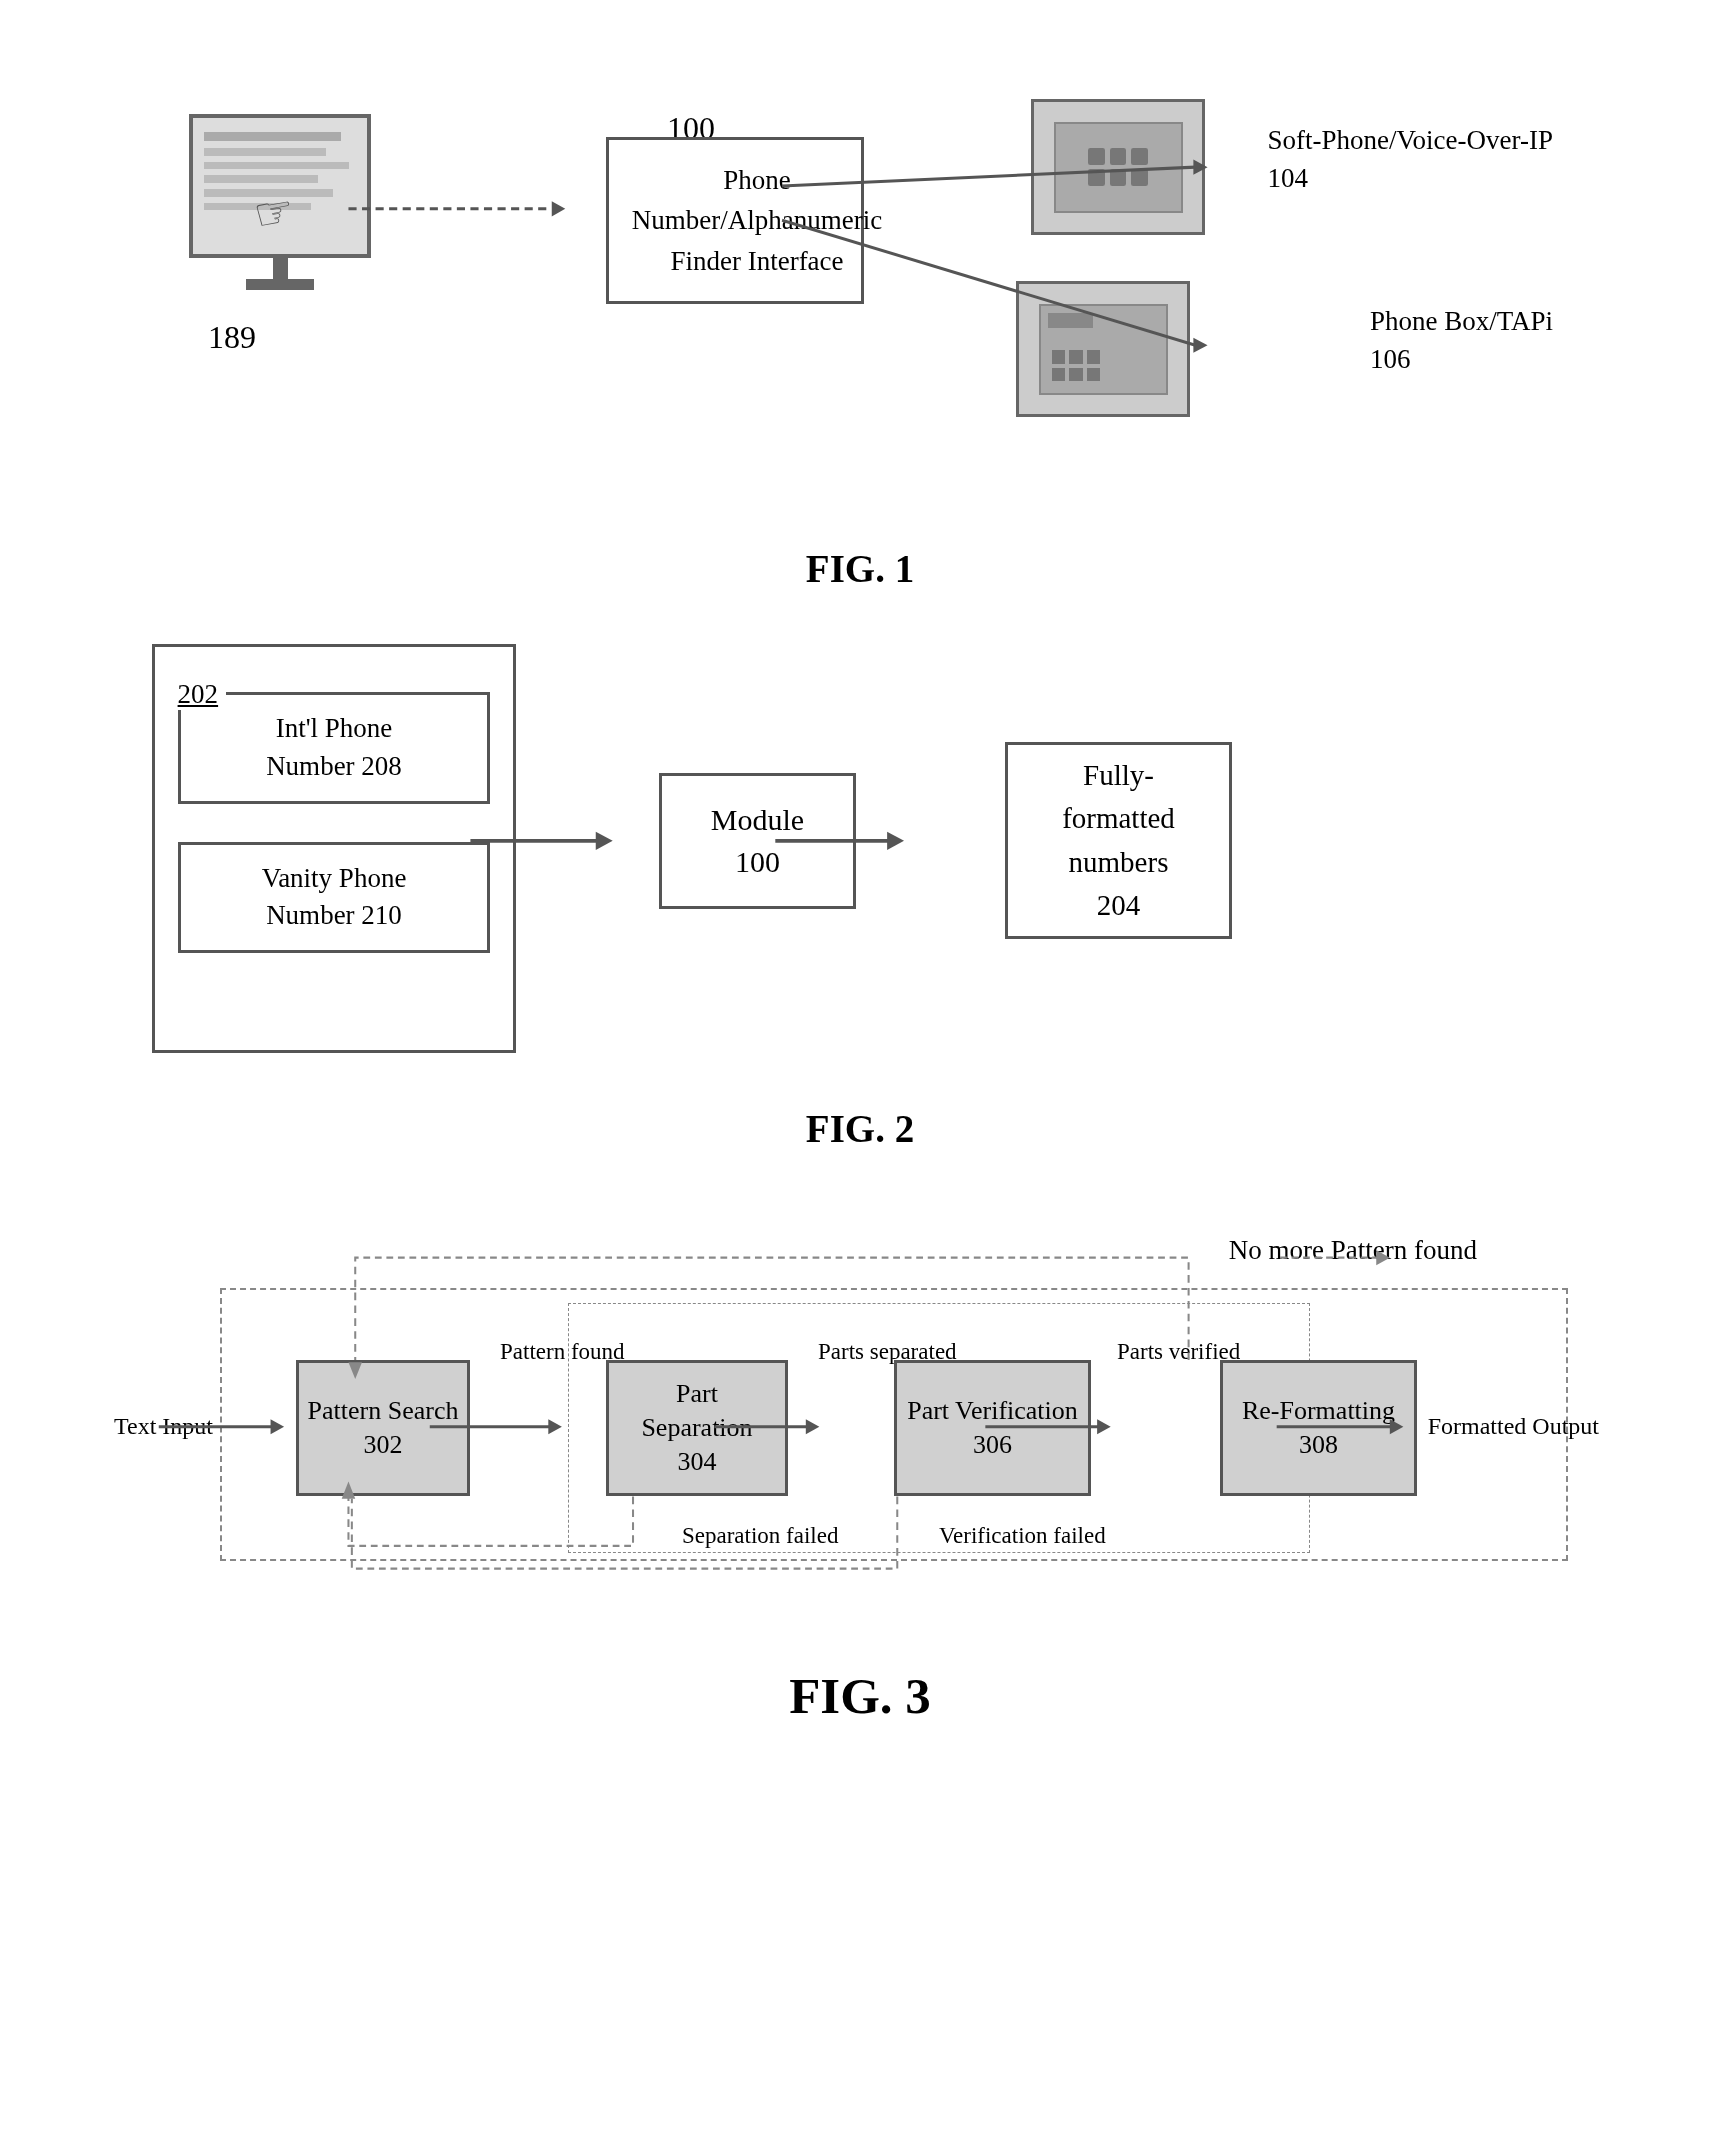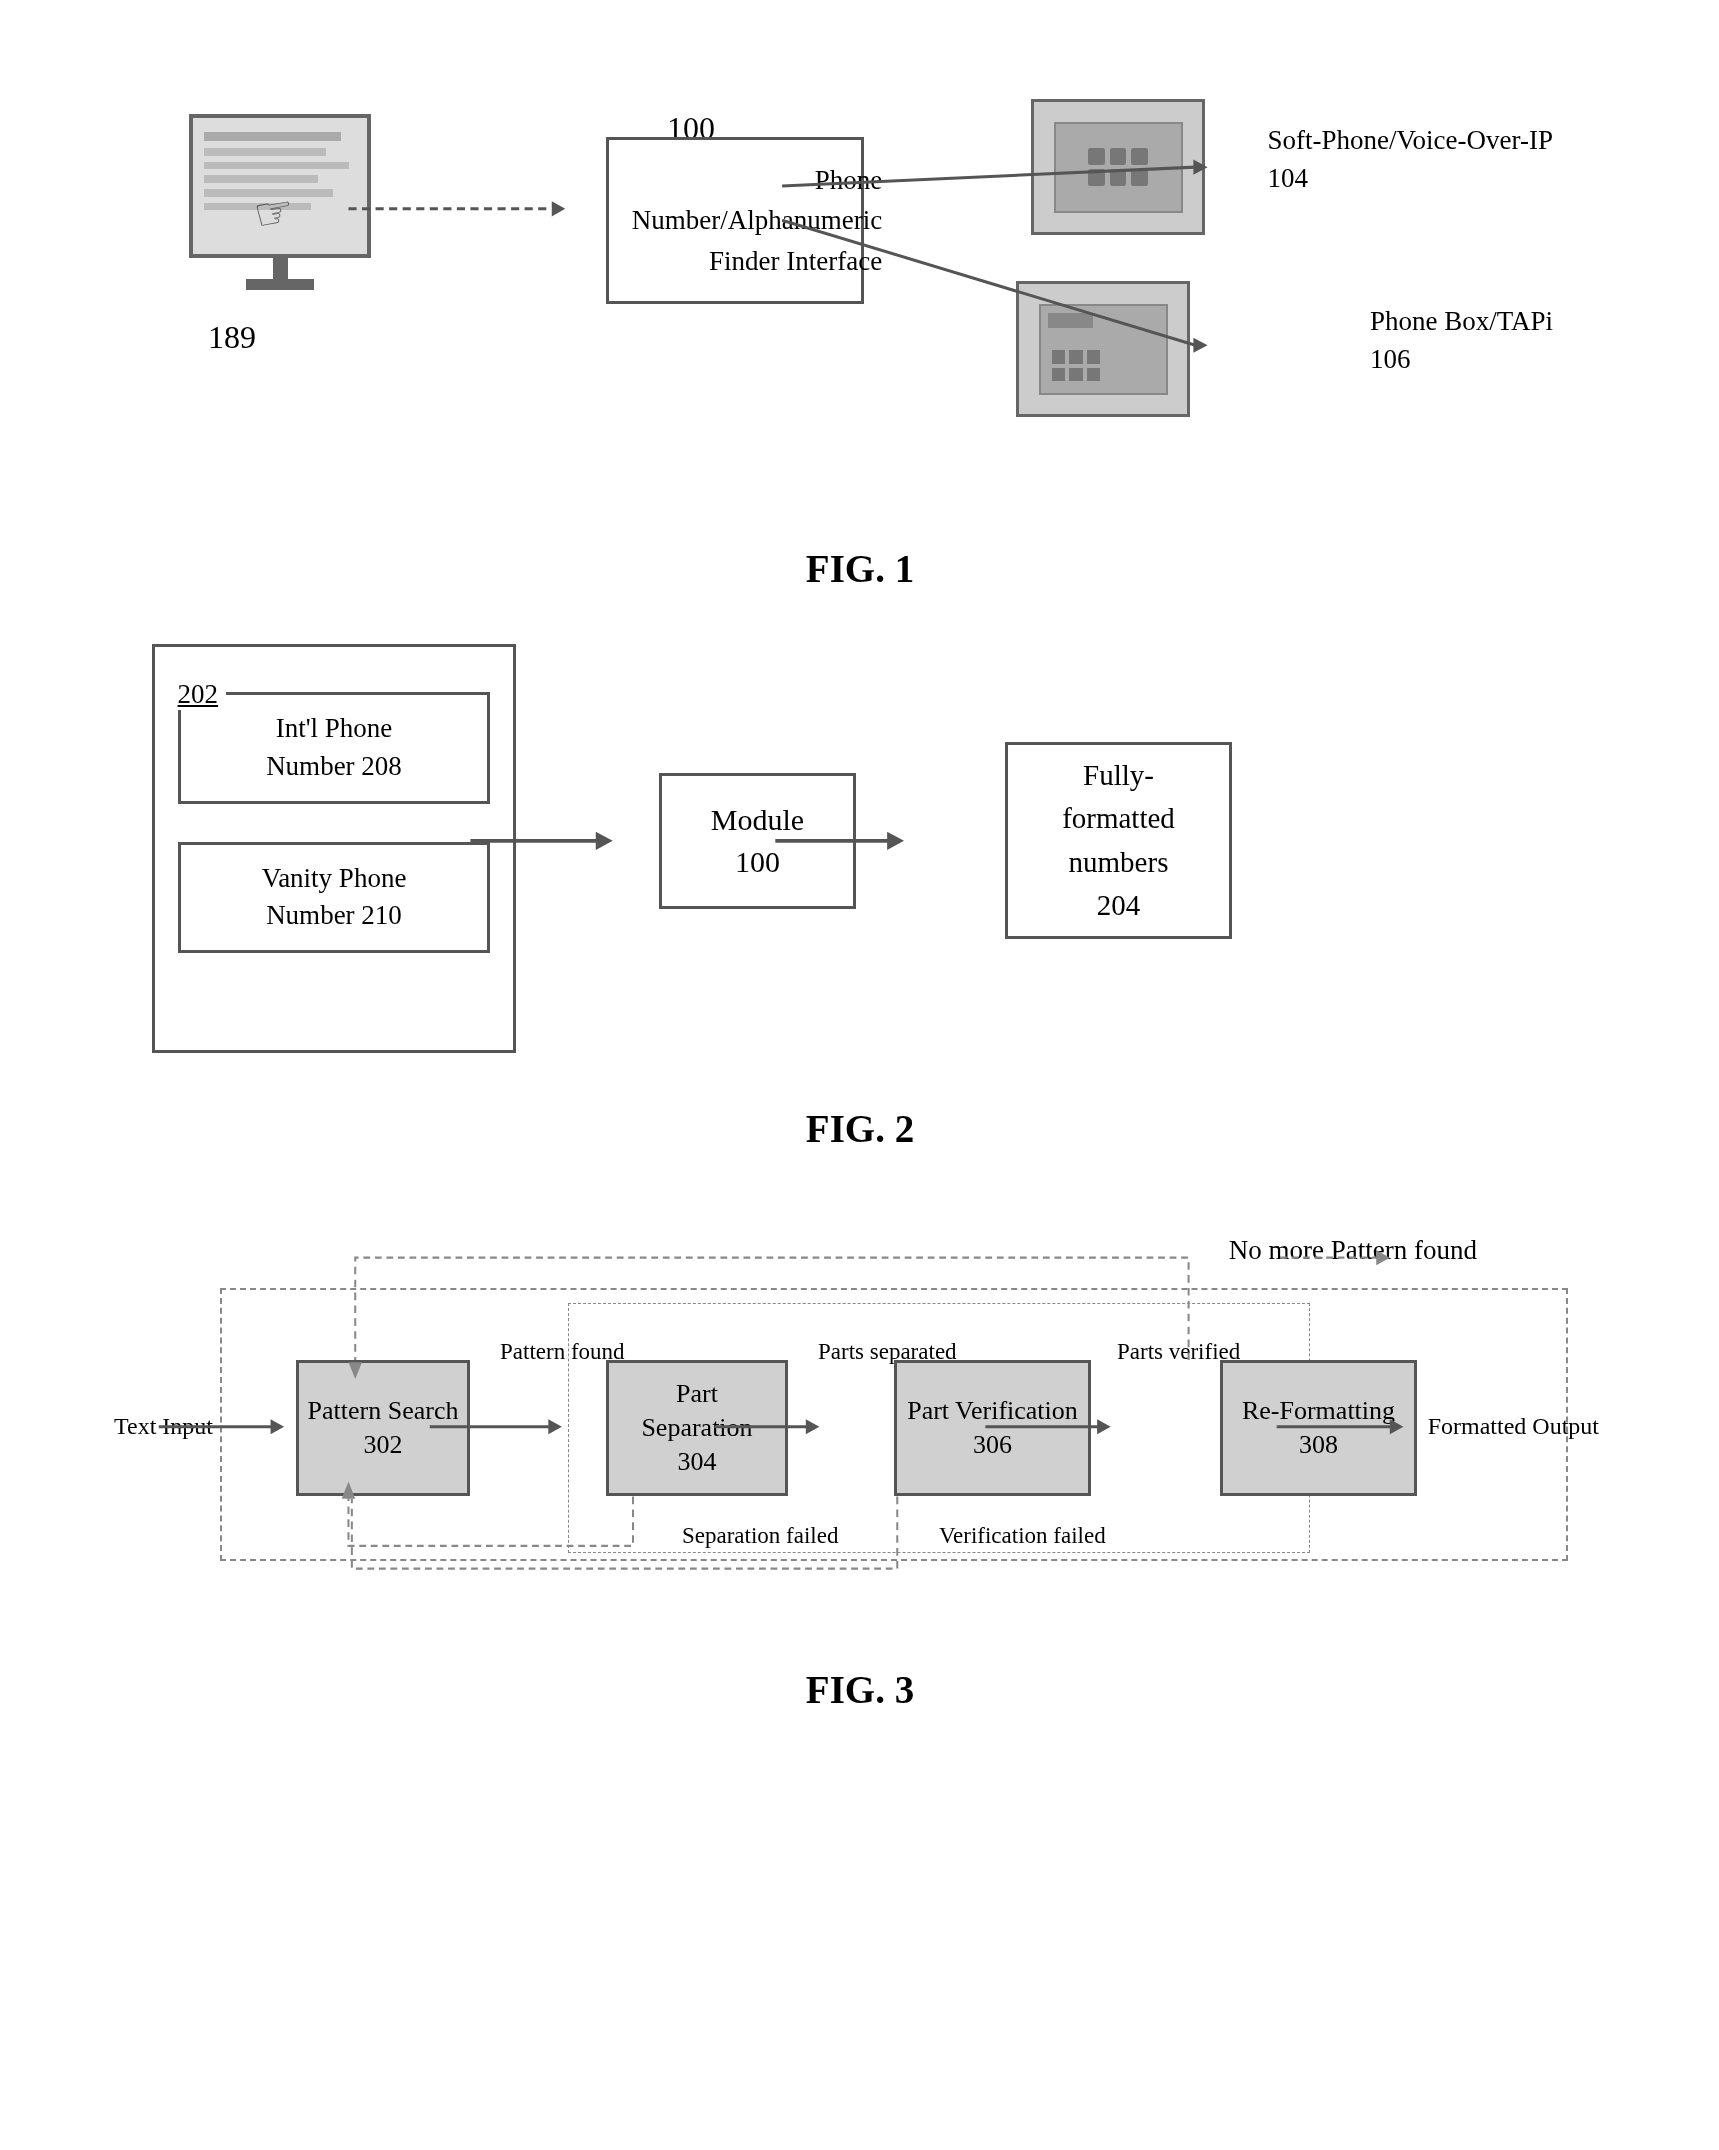--- a/index.html
+++ b/index.html
@@ -138,21 +138,21 @@
 
     
     .fig3-section {
       position: relative;
       height: 515px;
       margin-bottom: 45px;
     }
 
     .fig3-label {
       text-align: center;
-      font-size: 39px;
+      font-size: 51px;
       font-weight: bold;
       margin-top: 15px;
       margin-bottom: 15px;
     }
 
     .fig3-container {
       position: relative;
       width: 100%;
       height: 455px;
     }
@@ -242,21 +242,21 @@
           <div style="position:absolute; bottom:15px; left:61px; font-size:45px; color:#555; transform:rotate(-10deg);">☞</div>
         </div>
         <div style="width:15px; height:21px; background:#666; margin:0 auto;"></div>
         <div style="width:68px; height:10.6px; background:#666; margin:0 auto;"></div>
       </div>
 
       <div style="position:absolute; left:117px; top:258px; font-size:32px;">189</div>
 
       <div style="position:absolute; left:576px; top:49px; font-size:32px;">100</div>
 
-      <div style="position:absolute; left:515px; top:76px; width:258px; height:167px; border:3.8px solid #555; background:#fff; display:flex; align-items:center; justify-content:center; text-align:right;padding-left:44px;">
+      <div style="position:absolute; left:515px; top:76px; width:258px; height:167px; border:3.8px solid #555; background:#fff; display:flex; align-items:center; justify-content:center; text-align:center;padding-left:44px;">
         <div style="font-size:27px; line-height:1.5;">Phone<br>Number/Alphanumeric<br>Finder Interface</div>
       </div>
 
       <div style="position:absolute; right:424px; top:38px; width:174px; height:136px; border:3.8px solid #666; background:#ccc; display:flex; align-items:center; justify-content:center;">
         <div style="background:#aaa; width:129px; height:91px; border:2.3px solid #888; display:flex; align-items:center; justify-content:center;">
           <div style="display:grid; grid-template-columns:repeat(3,1fr); gap:4.5px; padding:6px;">
             <div style="width:16.7px;height:16.7px;background:#777;border-radius:2.3px;"></div>
             <div style="width:16.7px;height:16.7px;background:#777;border-radius:2.3px;"></div>
             <div style="width:16.7px;height:16.7px;background:#777;border-radius:2.3px;"></div>
             <div style="width:16.7px;height:16.7px;background:#777;border-radius:2.3px;"></div>

